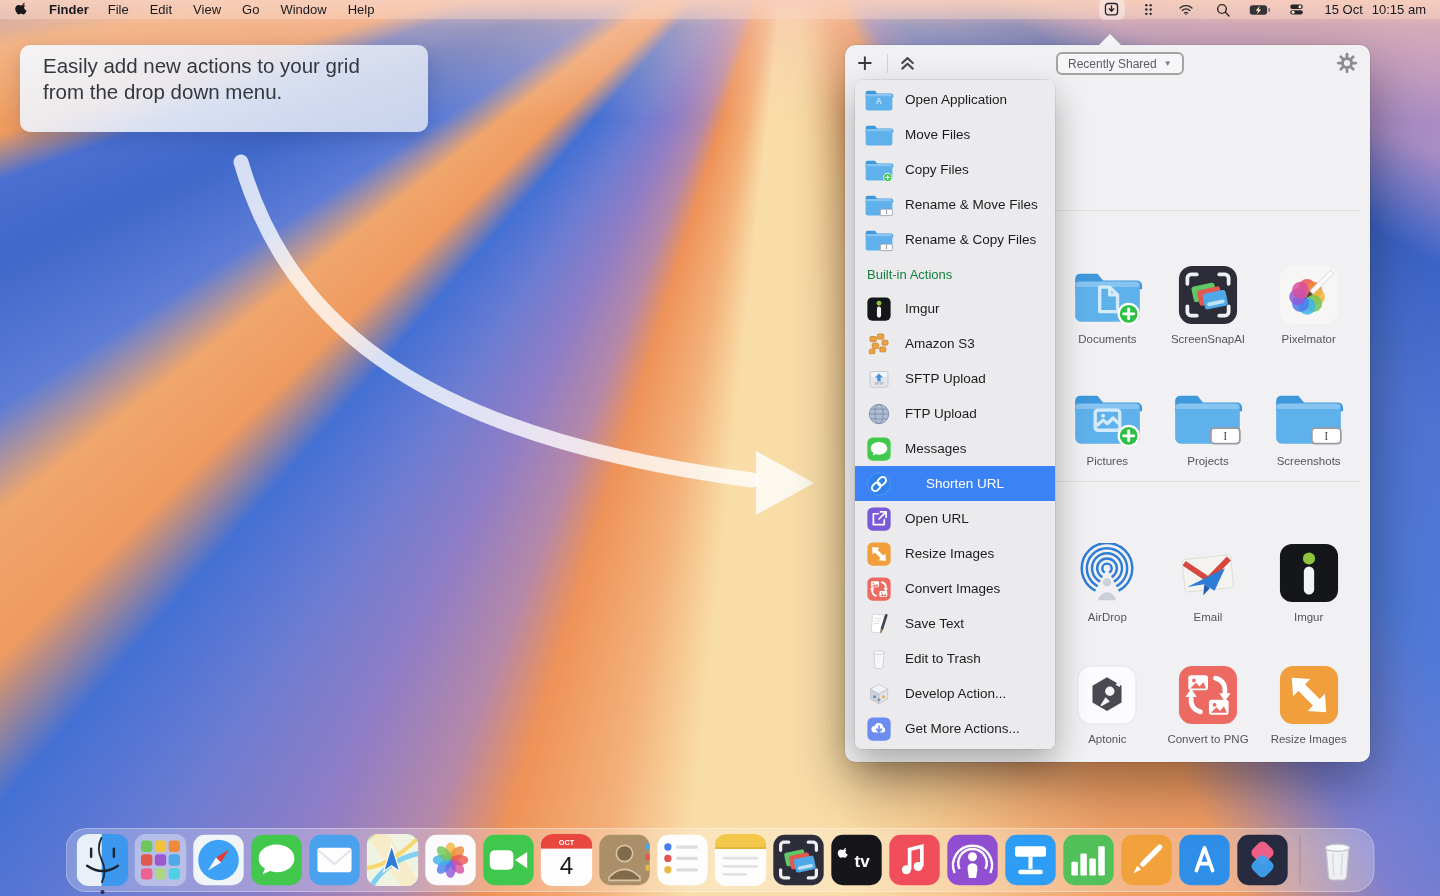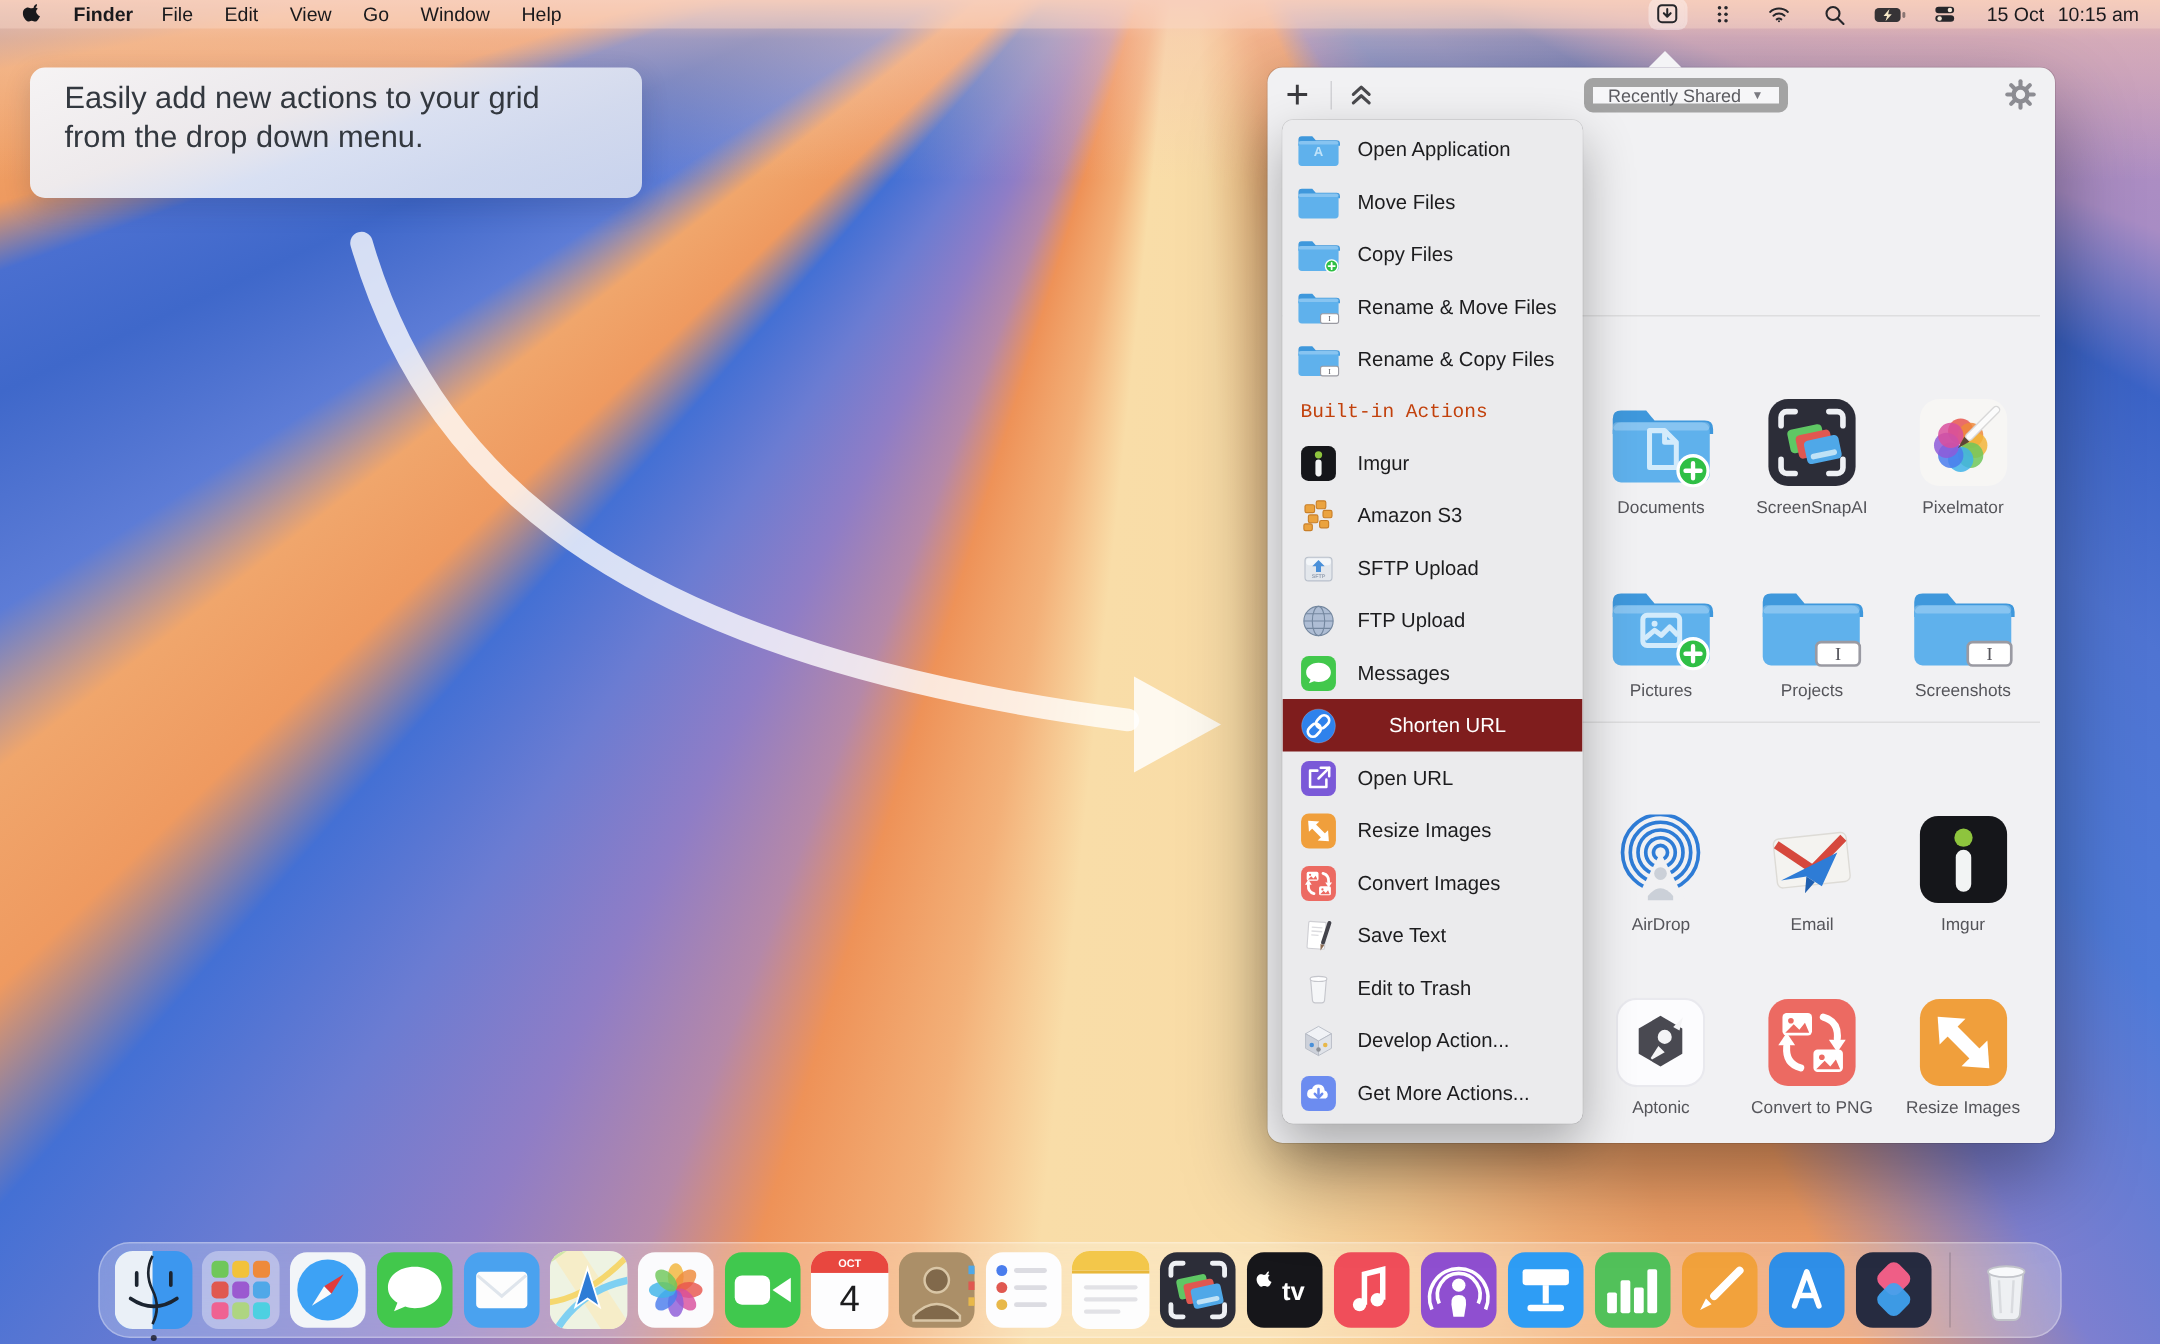--- a/index.html
+++ b/index.html
@@ -51,43 +51,43 @@
     background:#f1f1f3; border-radius:10px;
     box-shadow:0 22px 55px rgba(0,0,0,0.38), 0 0 0 0.5px rgba(0,0,0,0.15); }
   #popup-notch { position:absolute; left:254px; top:-11px; width:0; height:0;
     border-left:11px solid transparent; border-right:11px solid transparent;
     border-bottom:11px solid #f4f4f6; }
   .pop-header { position:relative; height:36px; }
   #add-action-btn { position:absolute; left:12px; top:2px; font-size:27px; font-weight:300; color:#3a3a3e; line-height:32px; cursor:default; }
   .pop-sep { position:absolute; left:42px; top:9px; width:1px; height:19px; background:#d2d2d6; }
   #collapse-btn { position:absolute; left:52px; top:7px; }
   #view-selector { position:absolute; left:211px; top:7px; height:23px; display:flex; align-items:center; gap:7px;
-    padding:0 10px; border:6px solid #a3a3a3; border-radius:6px; background:#f6f6f8;
+    padding:0 10px; border:2px solid #a3a3a3; border-radius:6px; background:#f6f6f8;
     font-size:12px; color:#5b5b60; }
   #view-selector .caret { font-size:8px; color:#7a7a80; }
   #gear-btn { position:absolute; right:12px; top:7px; }
   .hdivider { position:absolute; left:10px; right:10px; height:1px; background:#dededf; }
 
   
   .grid-group { position:absolute; left:212px; width:302px; display:grid;
     grid-template-columns:repeat(3, 1fr); grid-auto-rows:122px; }
   .grid-cell { display:flex; flex-direction:column; align-items:center; }
   .grid-icon-box { height:88px; display:flex; align-items:flex-end; justify-content:center; }
   .grid-label { margin-top:8px; font-size:11.5px; color:#55555a; white-space:nowrap; }
 
   
   #action-menu { position:absolute; left:855px; top:80px; width:200px; height:669px; z-index:12;
     background:rgba(235,235,237,0.98); border-radius:7px; overflow:hidden;
     box-shadow:0 14px 34px rgba(0,0,0,0.3), 0 0 0 0.5px rgba(0,0,0,0.12); padding-top:2px; }
   .menu-item { display:flex; align-items:center; height:35px; padding:0 9px; gap:11px;
     font-size:13.5px; color:#1c1c1e; }
-  .menu-item.selected { background:#7f1d1d; color:#ffffff;gap:32px; }
+  .menu-item.selected { background:#3b82f6; color:#ffffff;gap:32px; }
   .menu-icon { width:30px; height:28px; flex:none; display:flex; align-items:center; justify-content:center; }
   .menu-header { height:34px; display:flex; align-items:center; padding:0 12px;
-    font-size:13px; color:#c2410c;font-family:Liberation Mono, monospace; }
+    font-size:13px; color:#15803d; }
 
   
   #dock { position:absolute; left:50%; transform:translateX(-50%); bottom:4px; height:64px; z-index:8;
     display:flex; align-items:center; gap:6px; padding:0 10px;
     background:rgba(255,255,255,0.24); border:0.5px solid rgba(255,255,255,0.3);
     border-radius:21px; backdrop-filter:blur(24px);margin-top:11px; }
   .dock-item { width:52px; height:52px; position:relative; flex:none; }
   .dock-item svg, .dock-item .di { width:52px; height:52px; display:block; }
   .di { border-radius:12px; overflow:hidden; position:relative; }
   .dock-item.running::after { content:''; position:absolute; left:50%; bottom:-8px;

